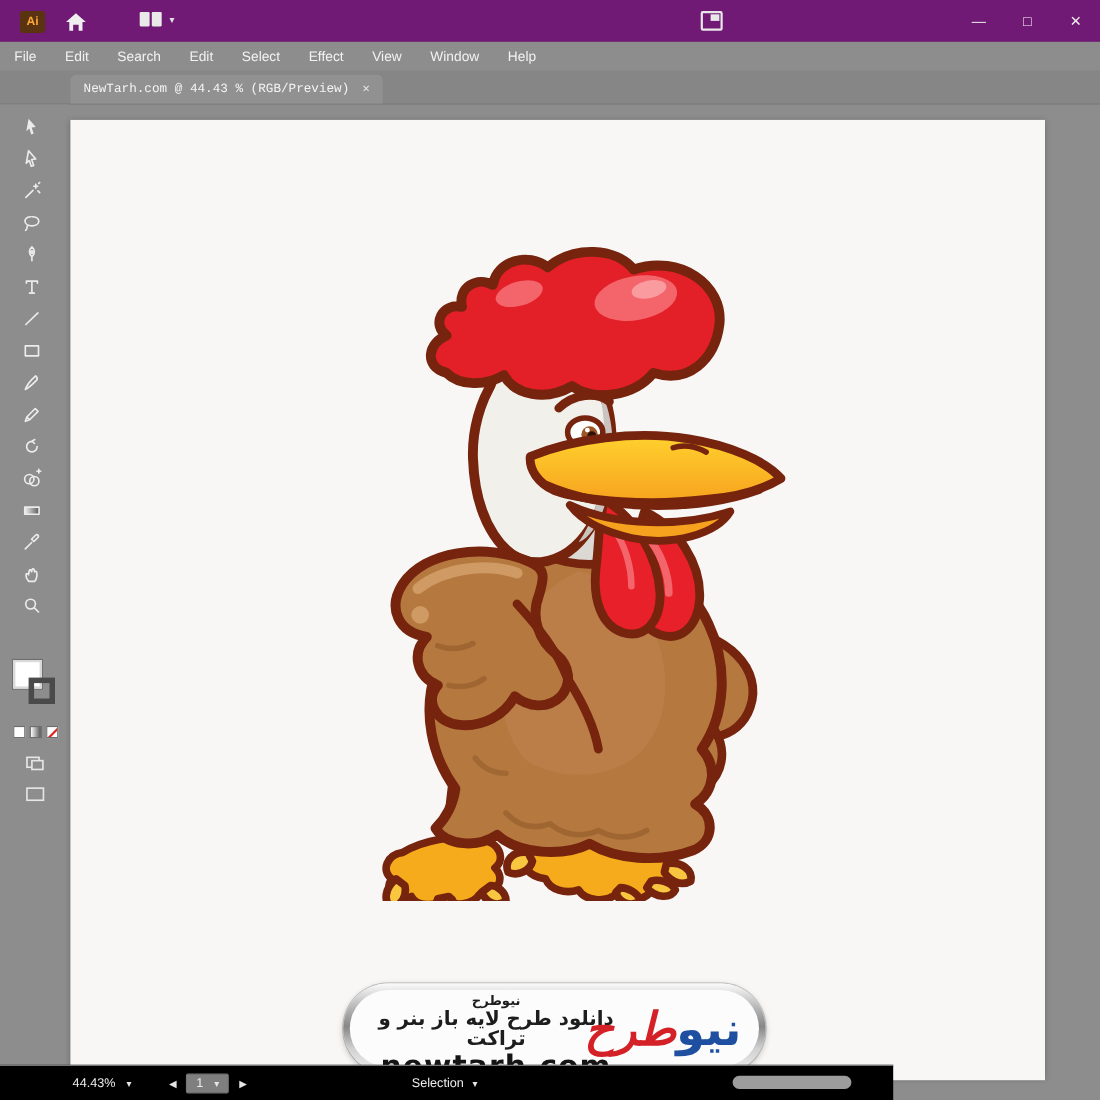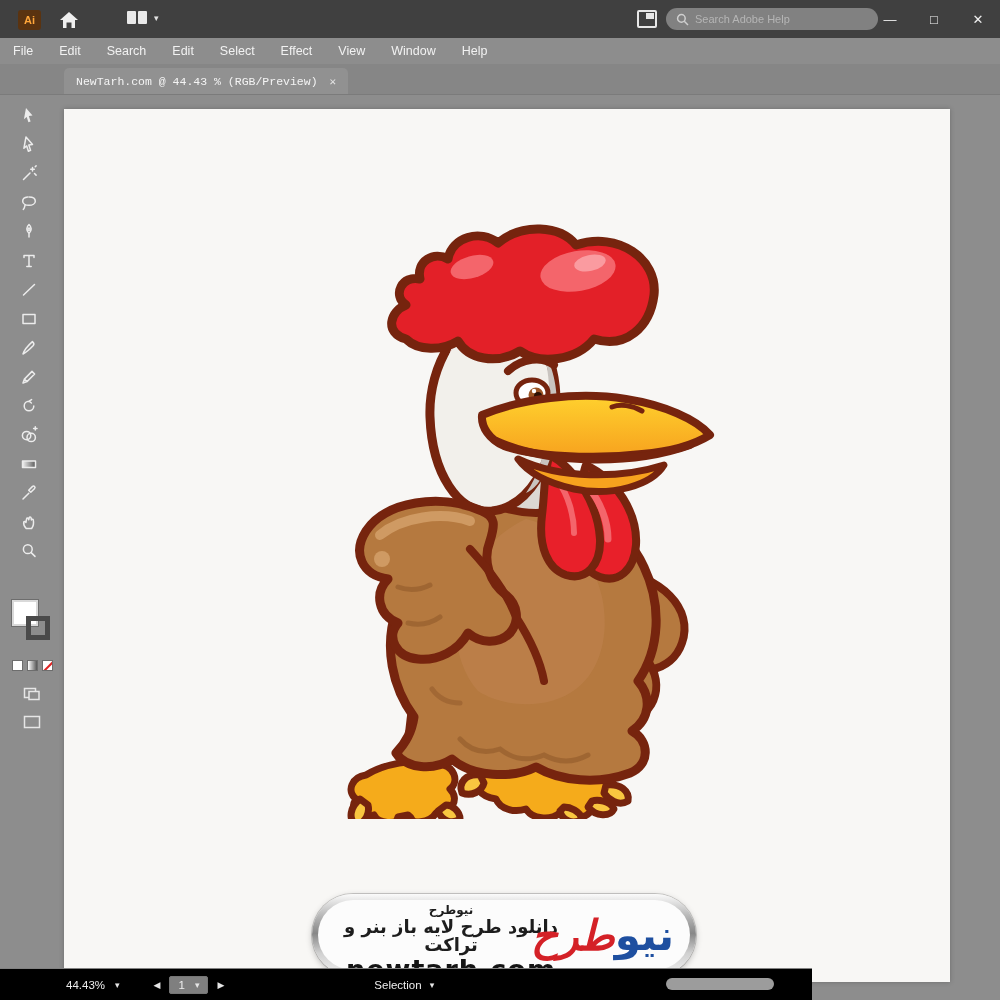--- a/index.html
+++ b/index.html
@@ -2,21 +2,21 @@
 <html><head>
 <meta charset="utf-8">
 <style>
   * { margin:0; padding:0; box-sizing:border-box; }
   html,body { width:1000px; height:1000px; }
   body { font-family:"Liberation Sans", sans-serif; background:#8d8d8d; overflow:hidden; }
   #stage { position:relative; width:1000px; height:1000px; background:#8d8d8d; }
 
   
   .titlebar { position:absolute; left:0; top:0; width:1000px; height:38px;
-    background:#404040; display:flex; align-items:center; }
+    background:#701a75; display:flex; align-items:center; }
   .ai-logo { position:absolute; left:18px; top:10px; width:23px; height:20px;
     background:#5a3310; border-radius:3px; color:#ffa63a; font-size:11px; font-weight:bold;
     display:flex; align-items:center; justify-content:center; }
   .home-btn { position:absolute; left:58px; top:9px; width:22px; height:22px; color:#efefef; }
   .ws-btn { position:absolute; left:127px; top:11px; display:flex; align-items:center; gap:7px; color:#e9e9e9; }
   .ws-glyph { display:flex; gap:2px; }
   .ws-glyph i { display:block; width:9px; height:13px; background:#e9e9e9; border-radius:1px; }
   .chev { font-size:9px; color:#e2e2e2; }
   .arrange-btn { position:absolute; left:637px; top:10px; width:20px; height:18px;
     border:2px solid #e8e8e8; border-radius:2px; }
@@ -112,27 +112,20 @@
     <div class="ws-btn">
       <span class="ws-glyph">
           <i></i>
           <i></i>
         </span>
       <span class="chev">▾</span>
     </div>
     <div class="arrange-btn">
         <i></i>
       </div>
-    <div class="searchbox">
-      <svg width="13" height="13" viewBox="0 0 13 13">
-        <circle cx="5.4" cy="5.4" r="3.8" fill="none" stroke="#cfcfcf" stroke-width="1.5"></circle>
-        <path d="M8.3 8.3 L12 12" stroke="#cfcfcf" stroke-width="1.5"></path>
-      </svg>
-      <input type="text" readonly="" placeholder="Search Adobe Help" style="">
-    </div>
     <div class="winctrl">
       <span>—</span>
       <span>□</span>
       <span>✕</span>
     </div>
   </div>
 
   <div class="menubar">
     <span>File</span>
     <span>Edit</span>

